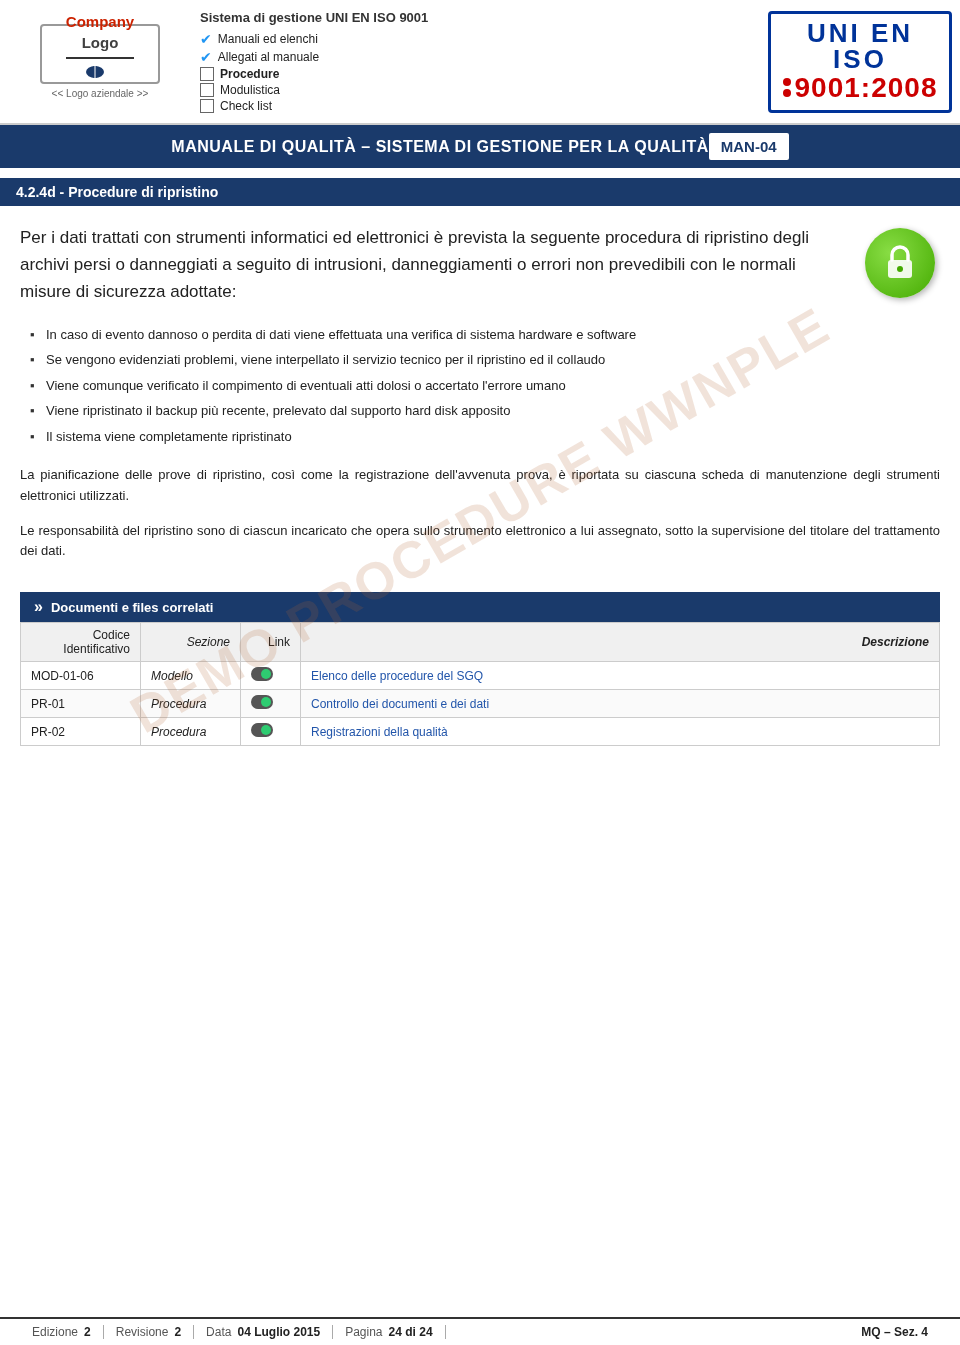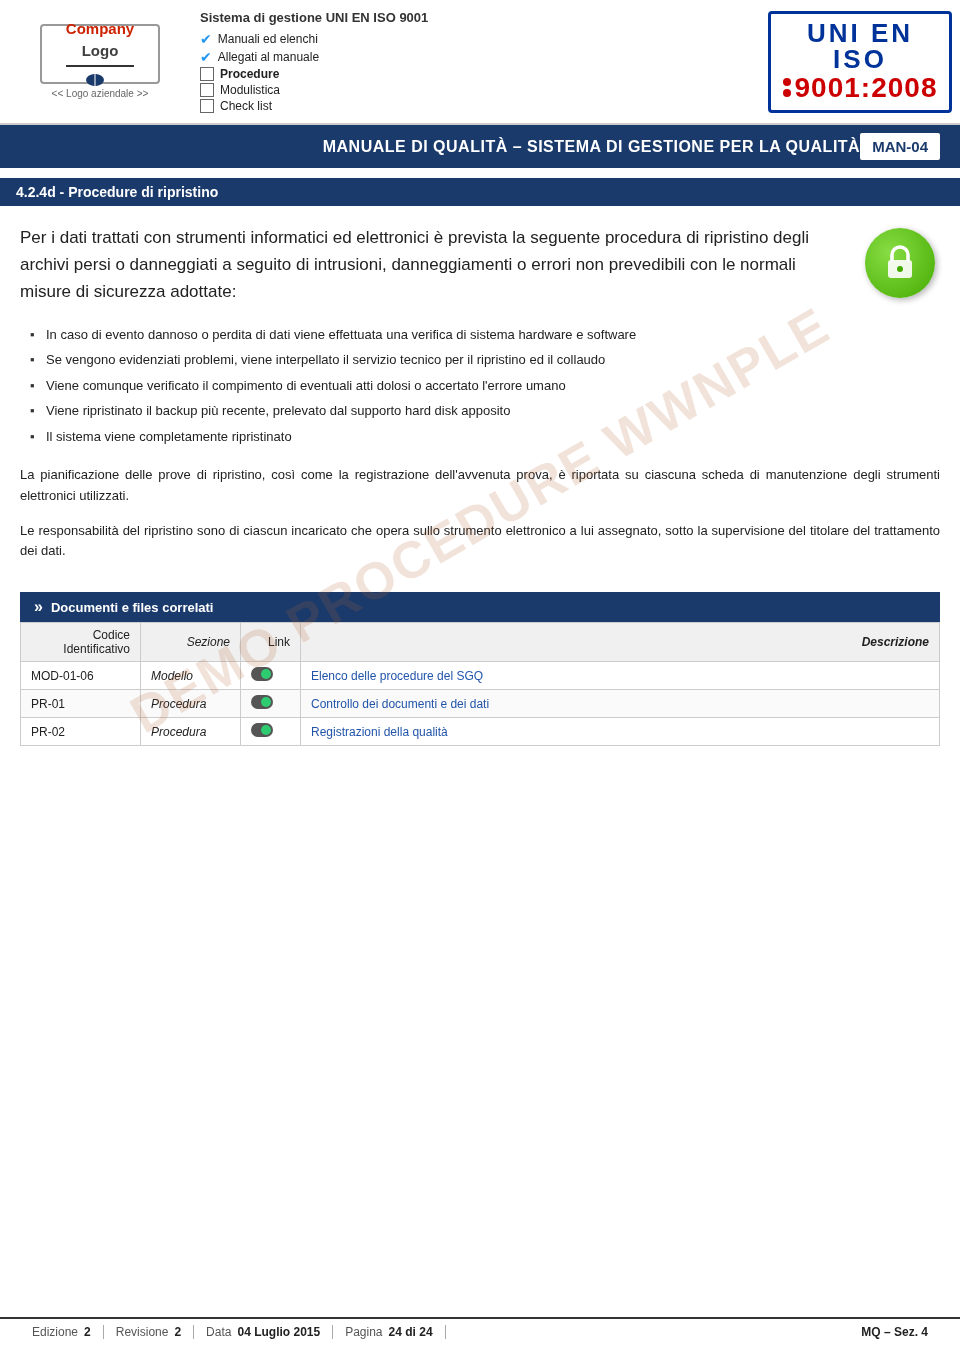--- a/index.html
+++ b/index.html
@@ -24,21 +24,21 @@
       display: flex;
       flex-direction: column;
       align-items: center;
       width: 160px;
     }
     .logo-box {
       border: 2px solid #999;
       width: 120px;
       height: 60px;
       display: flex;
-      align-items: center;
+      align-items: flex-end;
       justify-content: center;
       font-weight: bold;
       font-size: 18px;
       color: #333;
       border-radius: 4px;
     }
     .logo-caption {
       font-size: 10px;
       color: #666;
       margin-top: 4px;
@@ -84,21 +84,21 @@
       justify-content: center;
     }
 
     
     .blue-banner {
       background: #1a3a6b;
       color: #fff;
       padding: 8px 20px;
       display: flex;
       align-items: center;
-      justify-content: flex-end;
+      justify-content: center;
       margin-top: 0;
     }
     .banner-title {
       font-size: 16px;
       font-weight: bold;
       letter-spacing: 0.5px;
     }
     .banner-code {
       font-size: 15px;
       font-weight: bold;

